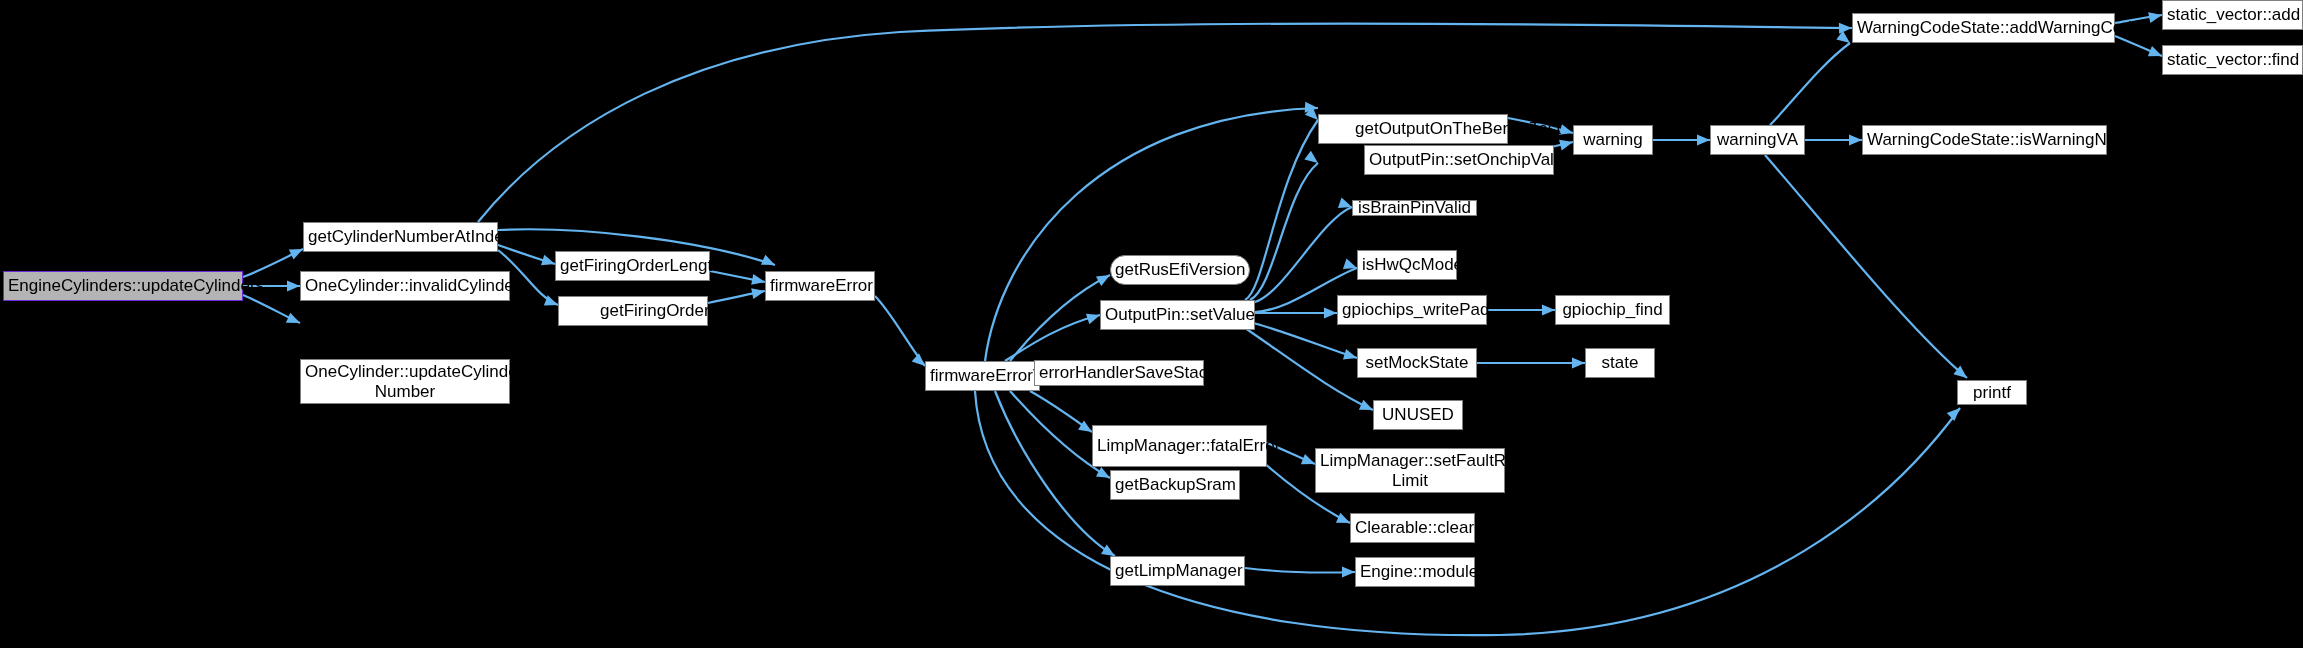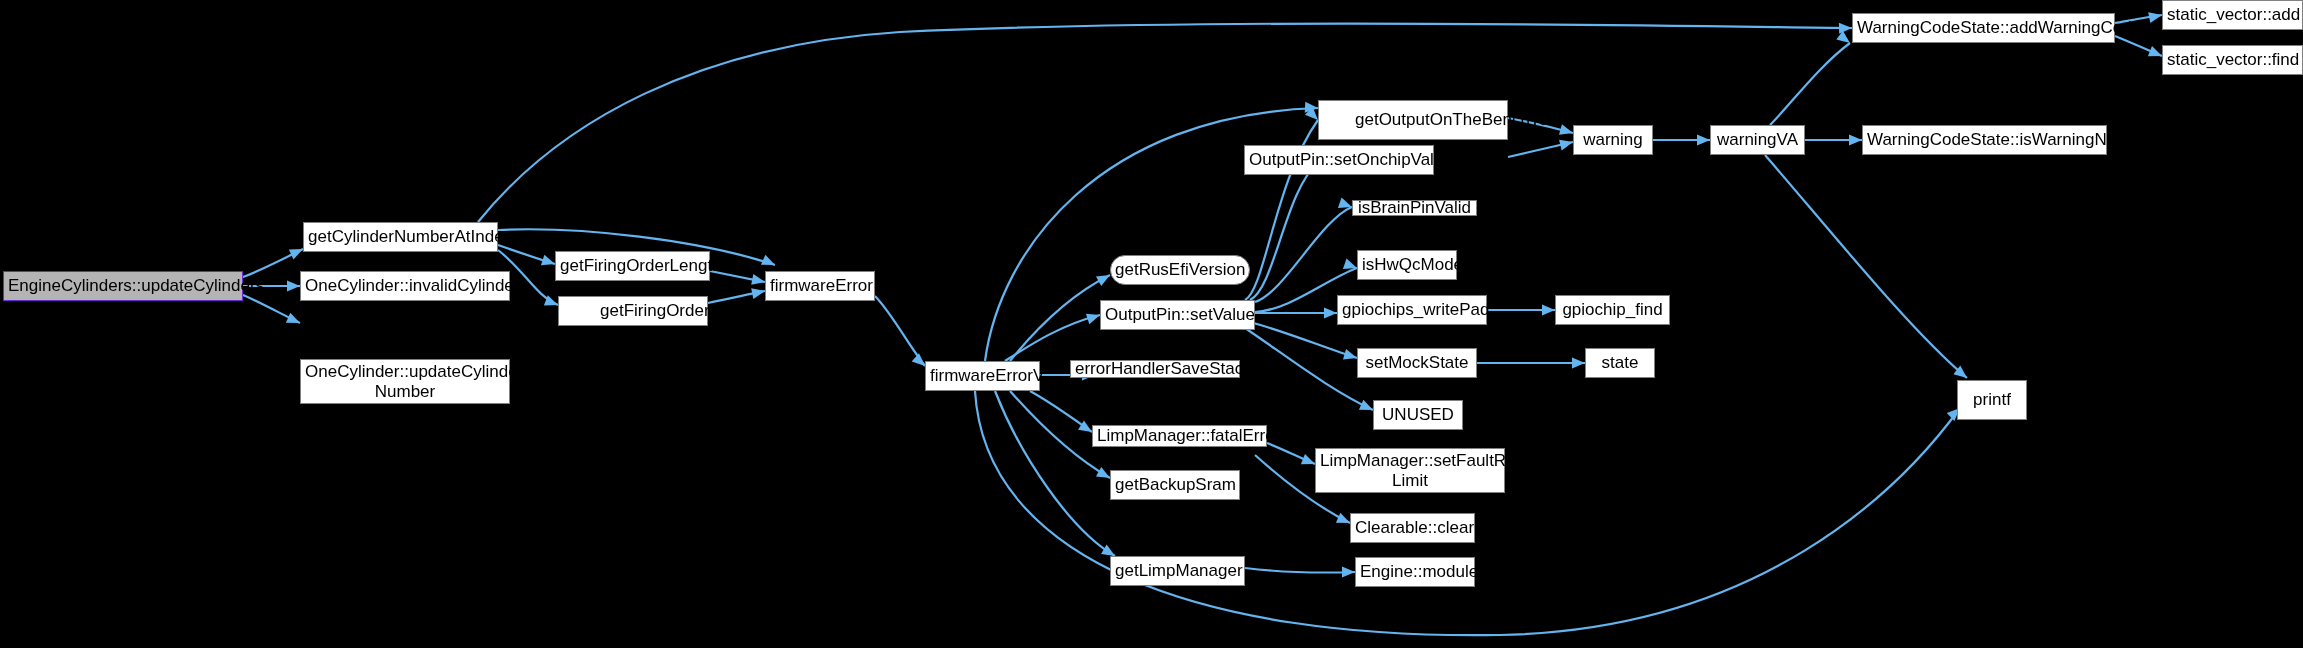--- a/index.html
+++ b/index.html
@@ -138,38 +138,38 @@
       <div class="node" style="left: 303px; top: 222px; width: 195px; height: 30px;"><span class="node-label">getCylinderNumberAtIndex</span></div>
       <div class="node" style="left: 300px; top: 271px; width: 210px; height: 30px;"><span class="node-label">OneCylinder::invalidCylinder</span></div>
       <div class="node" style="left: 300px; top: 315px; width: 210px; height: 45px; margin-top: 44px;"><span class="node-label">OneCylinder::updateCylinder
 Number</span></div>
       <div class="node" style="left: 555px; top: 251px; width: 155px; height: 30px;"><span class="node-label">getFiringOrderLength</span></div>
       <div class="node" style="left: 558px; top: 296px; width: 150px; height: 30px; padding-left: 41px;"><span class="node-label">getFiringOrderTable</span></div>
       <div class="node" style="left: 765px; top: 271px; width: 110px; height: 30px;"><span class="node-label">firmwareError</span></div>
       <div class="node" style="left: 925px; top: 361px; width: 115px; height: 30px;"><span class="node-label">firmwareErrorV</span></div>
       <div class="node" style="left: 1110px; top: 255px; width: 140px; height: 30px; border-radius: 15px;"><span class="node-label">getRusEfiVersion</span></div>
       <div class="node" style="left: 1100px; top: 300px; width: 155px; height: 30px;"><span class="node-label">OutputPin::setValue</span></div>
-      <div class="node" style="left: 1070px; top: 360px; width: 170px; height: 18px;"><span class="node-label">errorHandlerSaveStack</span></div>
-      <div class="node" style="left: 1092px; top: 425px; width: 175px; height: 22px;"><span class="node-label">LimpManager::fatalError</span></div>
+      <div class="node" style="left: 1034px; top: 360px; width: 170px; height: 26px;"><span class="node-label">errorHandlerSaveStack</span></div>
+      <div class="node" style="left: 1092px; top: 425px; width: 175px; height: 42px;"><span class="node-label">LimpManager::fatalError</span></div>
       <div class="node" style="left: 1110px; top: 470px; width: 130px; height: 30px;"><span class="node-label">getBackupSram</span></div>
       <div class="node" style="left: 1110px; top: 556px; width: 135px; height: 30px;"><span class="node-label">getLimpManager</span></div>
-      <div class="node" style="left: 1318px; top: 100px; width: 190px; height: 40px; padding-left: 36px;"><span class="node-label">getOutputOnTheBenchTest</span></div>
-      <div class="node" style="left: 1244px; top: 145px; width: 190px; height: 30px;"><span class="node-label">OutputPin::setOnchipValue</span></div>
+      <div class="node" style="left: 1318px; top: 114px; width: 190px; height: 30px; padding-left: 36px;"><span class="node-label">getOutputOnTheBenchTest</span></div>
+      <div class="node" style="left: 1364px; top: 145px; width: 190px; height: 30px;"><span class="node-label">OutputPin::setOnchipValue</span></div>
       <div class="node" style="left: 1352px; top: 200px; width: 125px; height: 16px;"><span class="node-label">isBrainPinValid</span></div>
       <div class="node" style="left: 1357px; top: 250px; width: 100px; height: 30px;"><span class="node-label">isHwQcMode</span></div>
       <div class="node" style="left: 1337px; top: 295px; width: 150px; height: 30px;"><span class="node-label">gpiochips_writePad</span></div>
       <div class="node" style="left: 1357px; top: 348px; width: 120px; height: 30px;"><span class="node-label">setMockState</span></div>
       <div class="node" style="left: 1373px; top: 400px; width: 90px; height: 30px;"><span class="node-label">UNUSED</span></div>
       <div class="node" style="left: 1315px; top: 448px; width: 190px; height: 45px;"><span class="node-label">LimpManager::setFaultRev
 Limit</span></div>
       <div class="node" style="left: 1350px; top: 513px; width: 125px; height: 30px;"><span class="node-label">Clearable::clear</span></div>
       <div class="node" style="left: 1355px; top: 557px; width: 120px; height: 30px;"><span class="node-label">Engine::module</span></div>
       <div class="node" style="left: 1555px; top: 295px; width: 115px; height: 30px;"><span class="node-label">gpiochip_find</span></div>
       <div class="node" style="left: 1585px; top: 348px; width: 70px; height: 30px;"><span class="node-label">state</span></div>
       <div class="node" style="left: 1573px; top: 125px; width: 80px; height: 30px;"><span class="node-label">warning</span></div>
       <div class="node" style="left: 1710px; top: 125px; width: 95px; height: 30px;"><span class="node-label">warningVA</span></div>
       <div class="node" style="left: 1862px; top: 125px; width: 245px; height: 30px;"><span class="node-label">WarningCodeState::isWarningNow</span></div>
       <div class="node" style="left: 1852px; top: 13px; width: 263px; height: 30px;"><span class="node-label">WarningCodeState::addWarningCode</span></div>
       <div class="node" style="left: 2162px; top: 0px; width: 141px; height: 30px;"><span class="node-label">static_vector::add</span></div>
       <div class="node" style="left: 2162px; top: 45px; width: 141px; height: 30px;"><span class="node-label">static_vector::find</span></div>
-      <div class="node" style="left: 1957px; top: 380px; width: 70px; height: 40px;"><span class="node-label">printf</span></div>
+      <div class="node" style="left: 1957px; top: 380px; width: 70px; height: 25px;"><span class="node-label">printf</span></div>
     </div>
 </div>
 
 </body></html>

